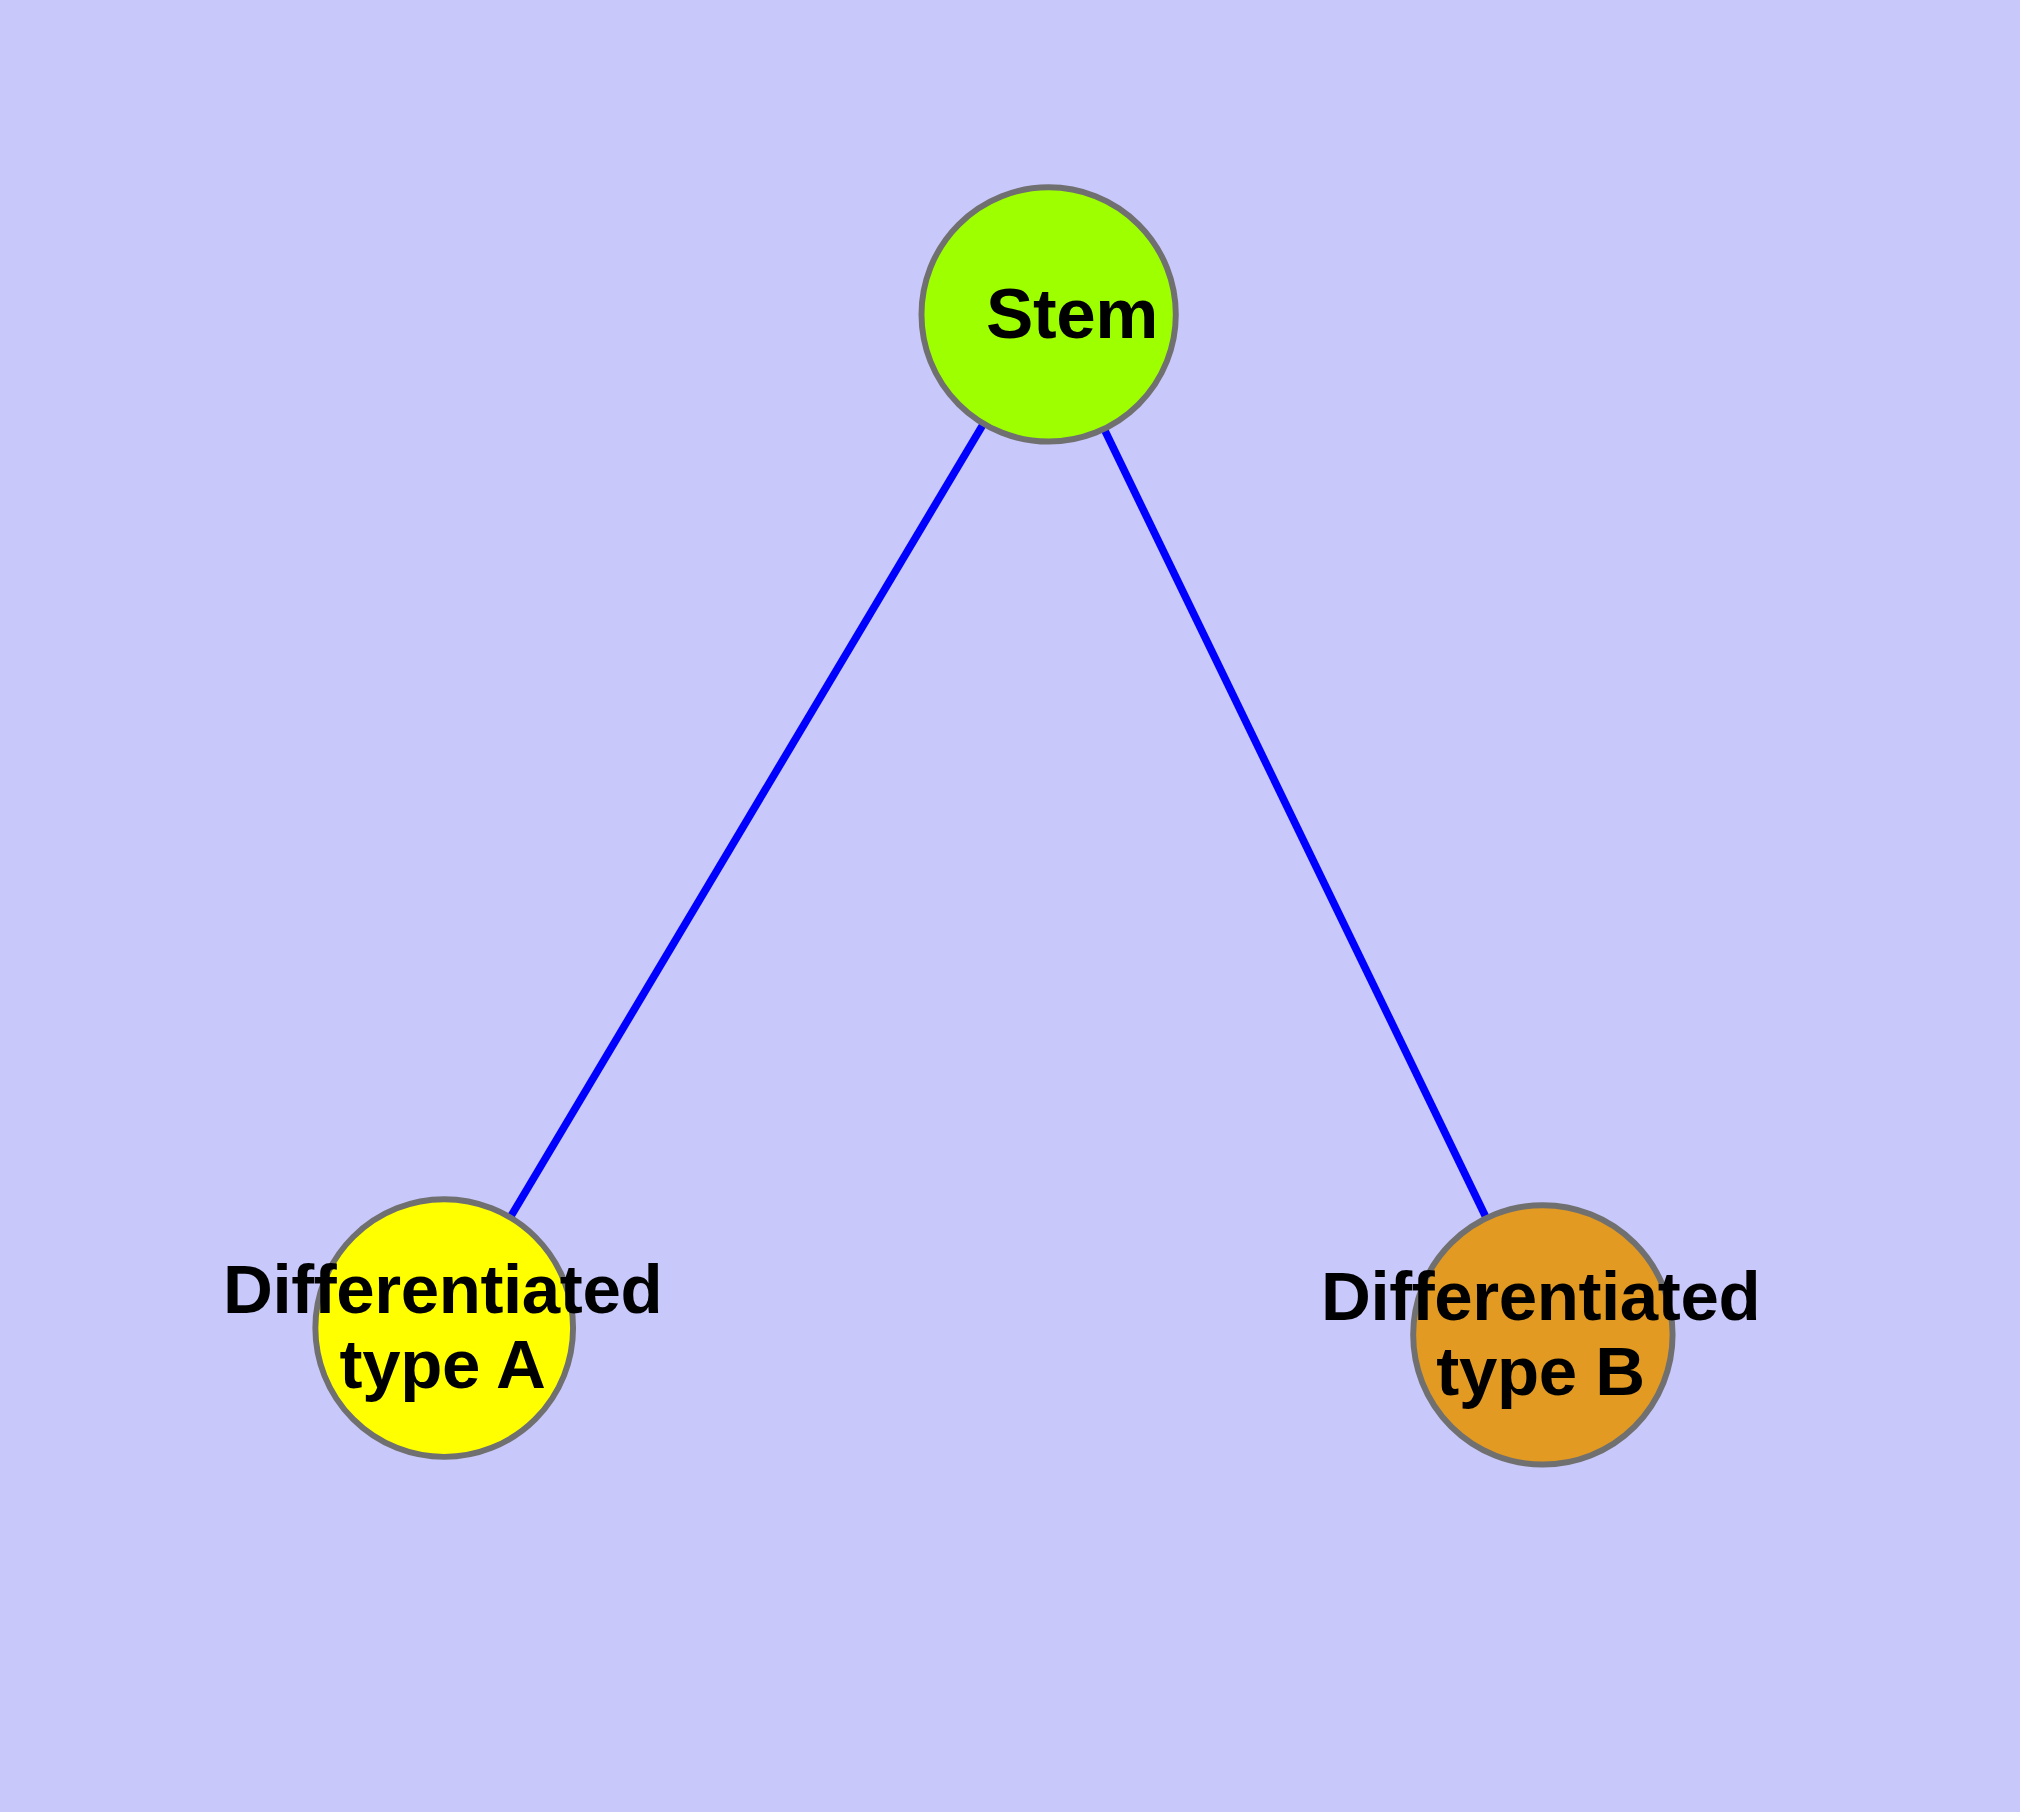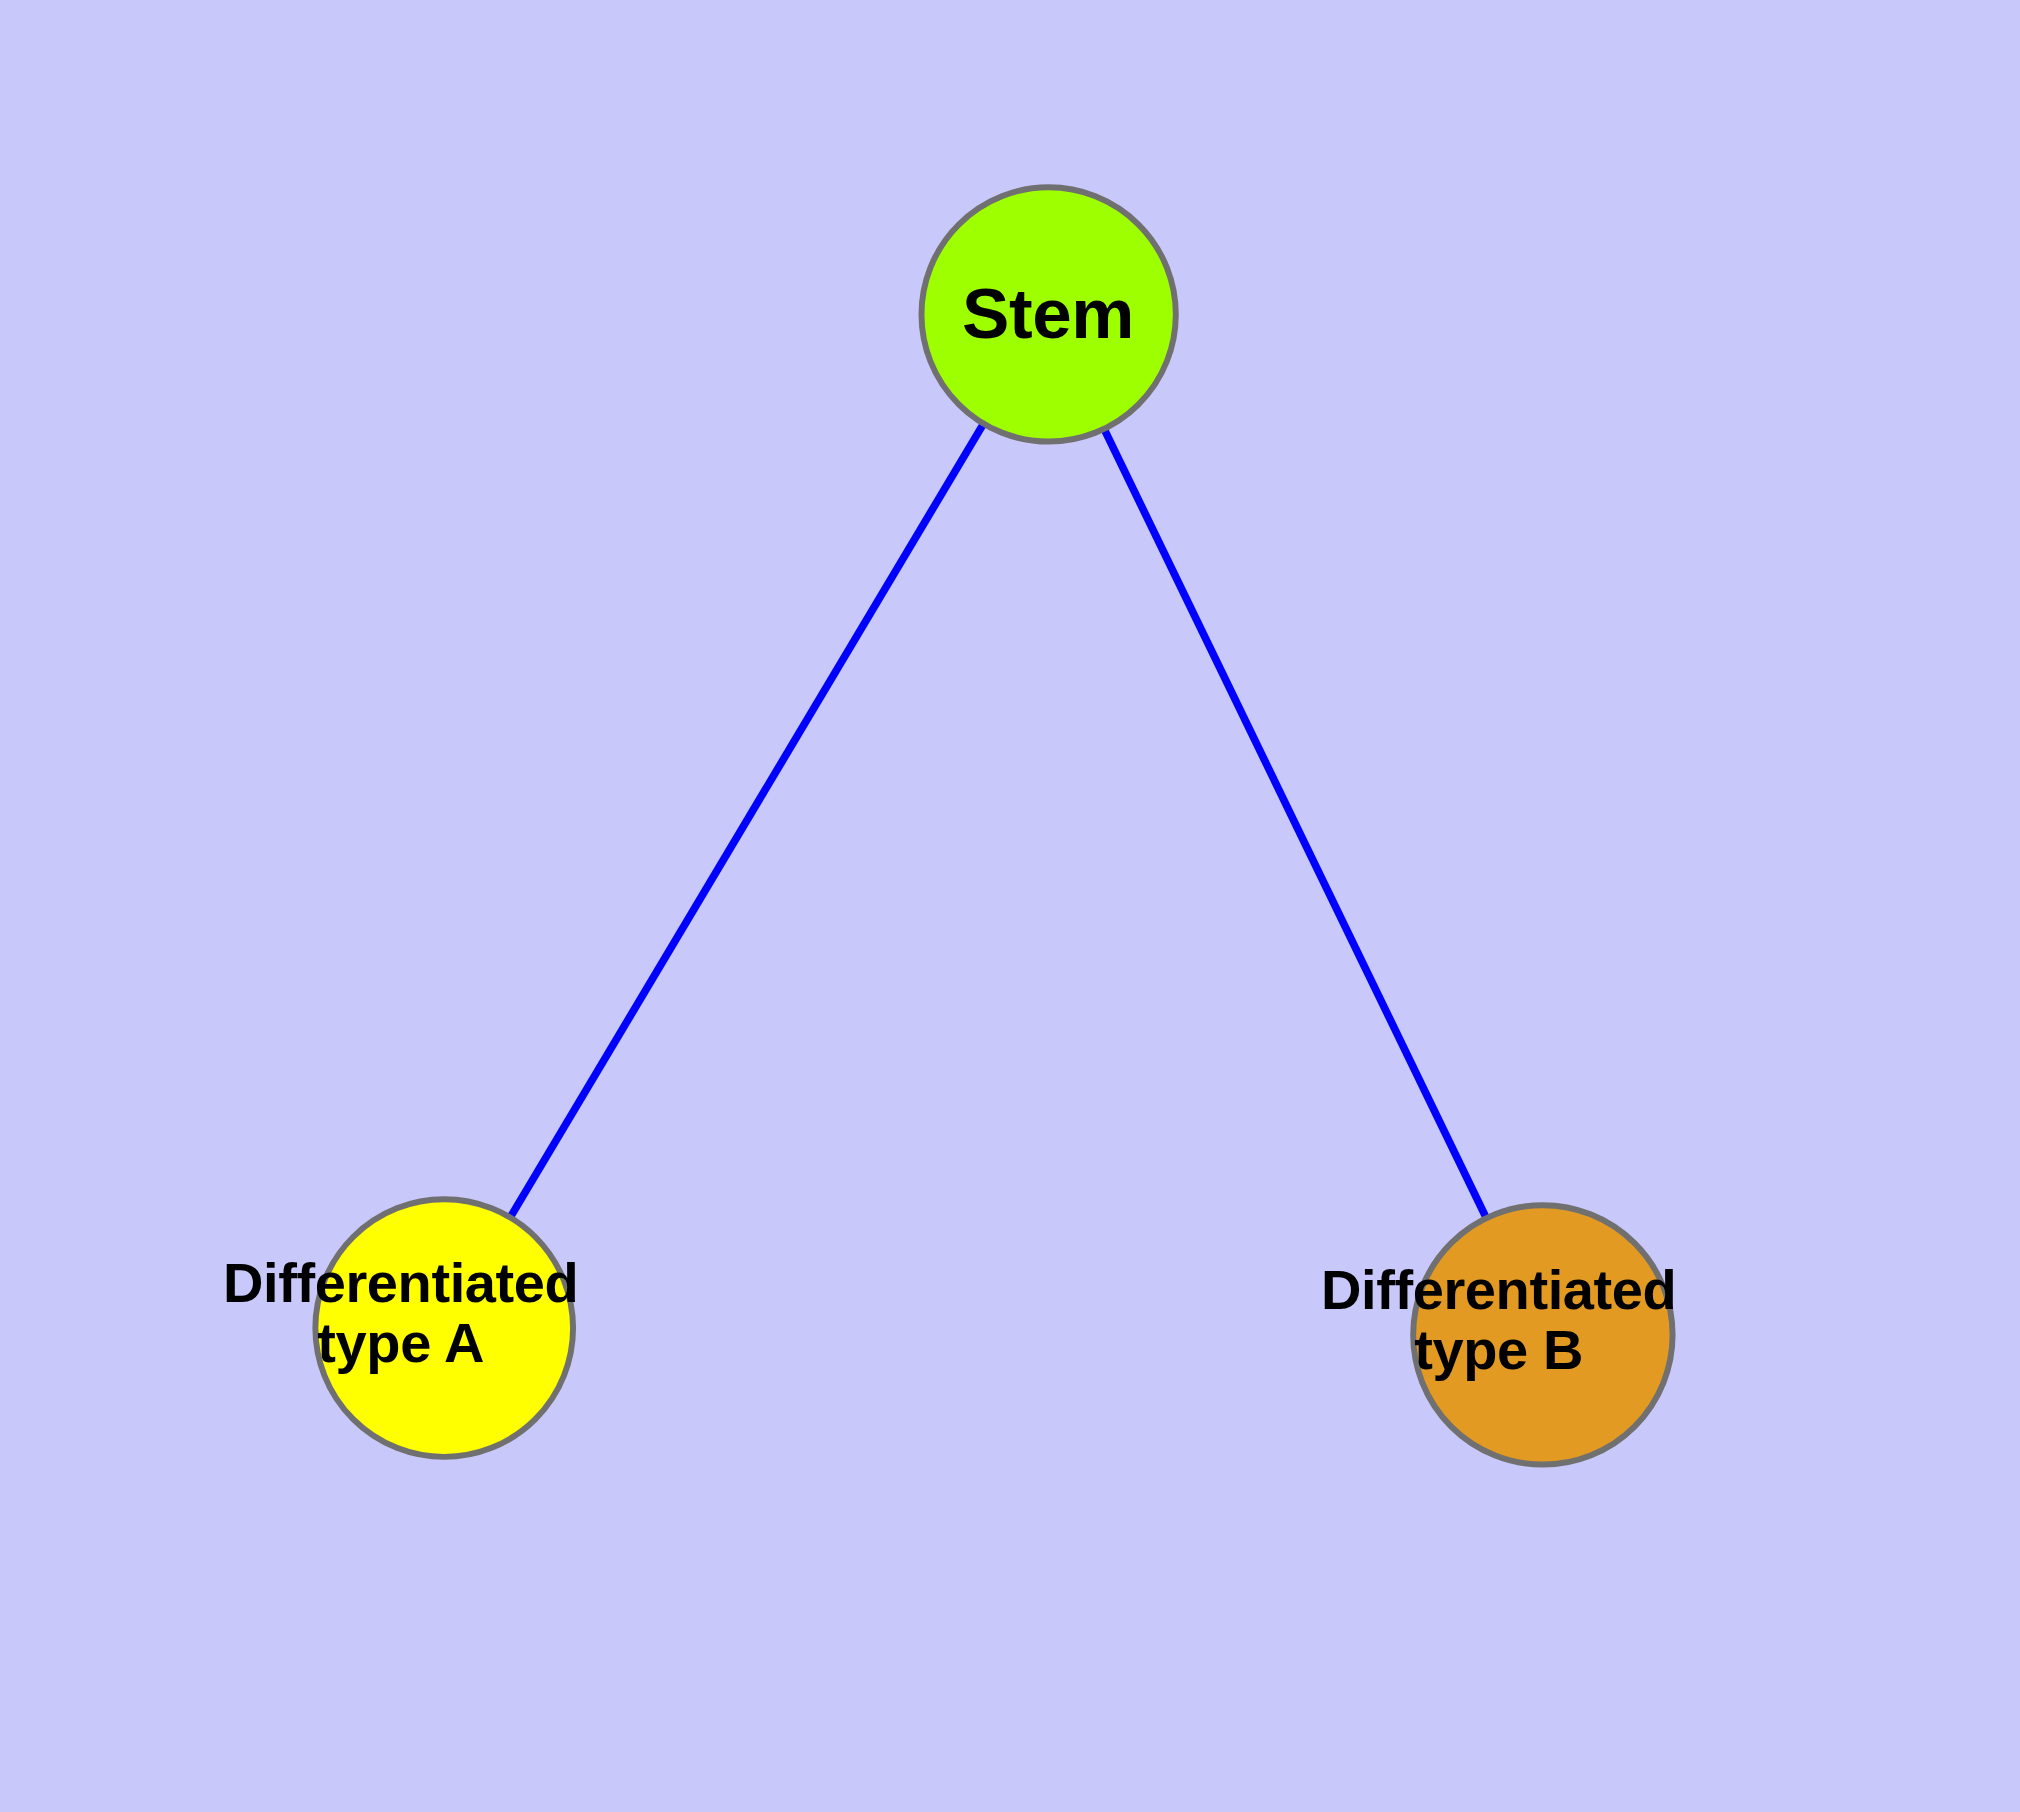--- a/index.html
+++ b/index.html
@@ -32,21 +32,21 @@
     color: #000000;
     line-height: 1.08;
     white-space: pre;
     pointer-events: none;
     letter-spacing: -0.4px;
   }
   .node-label.single {
     font-size: 71px;
   }
   .node-label.double {
-    font-size: 56px;
+    font-size: 69px;
   }
 </style>
 </head>
 <body>
 
 <div id="canvas">
 
   <div id="bg-rect" style="background: rgb(200, 200, 250);"></div>
 
   <svg id="graph-svg" viewBox="0 0 2384 2138" preserveAspectRatio="none">
@@ -55,21 +55,21 @@
         <line x1="1237" y1="371" x2="1820" y2="1575" stroke="#0000FF" stroke-width="9" stroke-linecap="butt"></line>
       </g>
     <g id="nodes-layer">
         <circle cx="1237" cy="371" r="150" fill="#9EFF00" stroke="#707070" stroke-width="7"></circle>
         <circle cx="524" cy="1567" r="152" fill="#FFFF00" stroke="#707070" stroke-width="7"></circle>
         <circle cx="1820" cy="1575" r="153" fill="#E29A22" stroke="#707070" stroke-width="7"></circle>
       </g>
   </svg>
 
   <div id="labels-layer">
-      <div class="node-label single" style="left: 962px; top: 276px;">Stem</div>
+      <div class="node-label single" style="left: 986px; top: 276px;">Stem</div>
       <div class="node-label double" style="left: 223px; top: 1253px;">Differentiated
 type A</div>
       <div class="node-label double" style="left: 1321px; top: 1260px;">Differentiated
 type B</div>
     </div>
 
 </div>
 
 
 </body></html>

